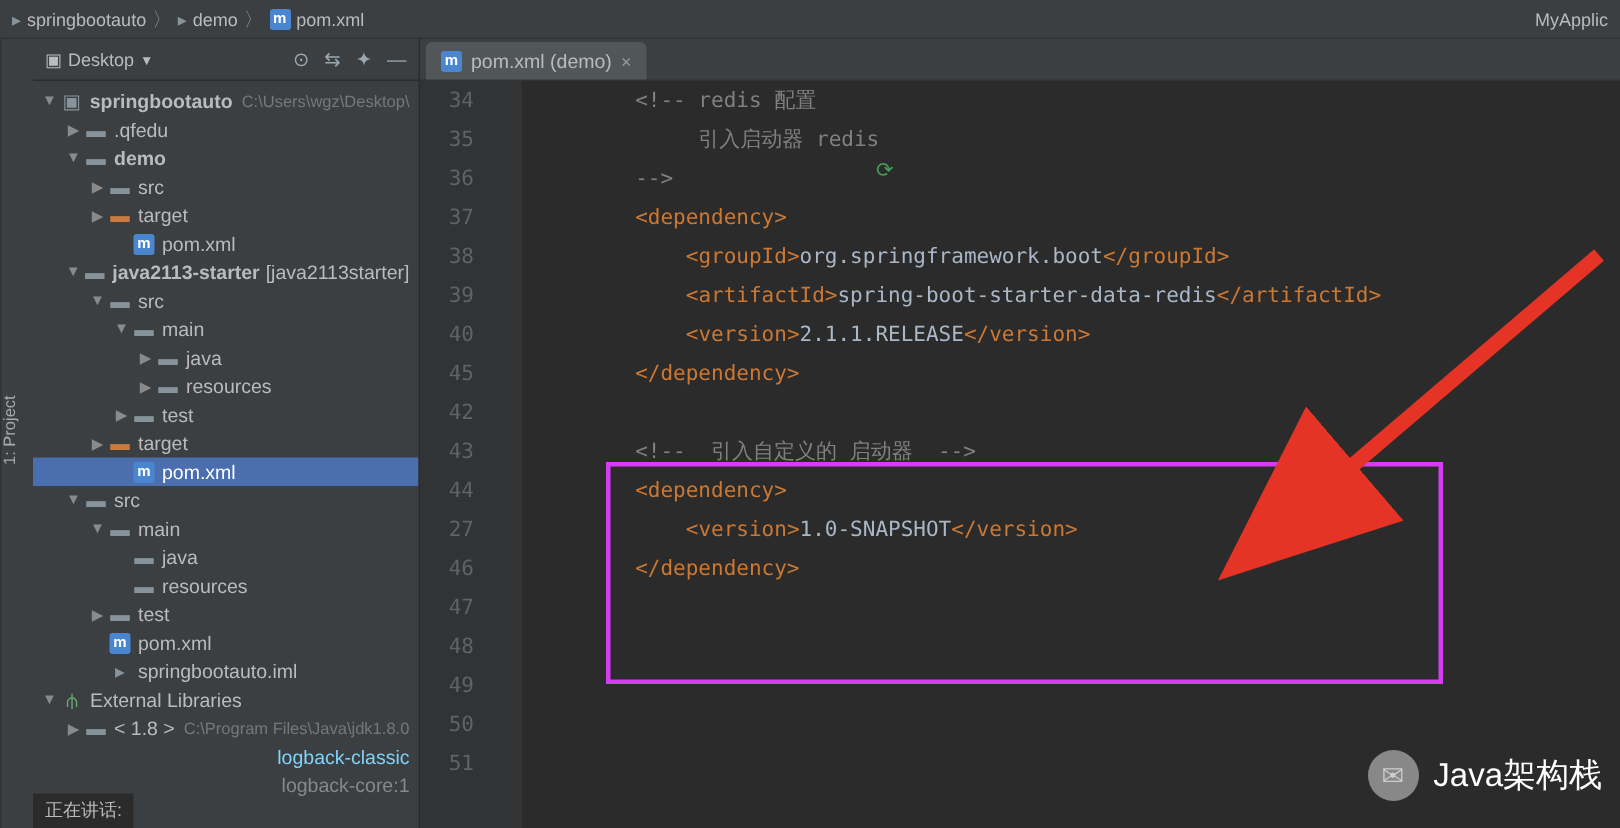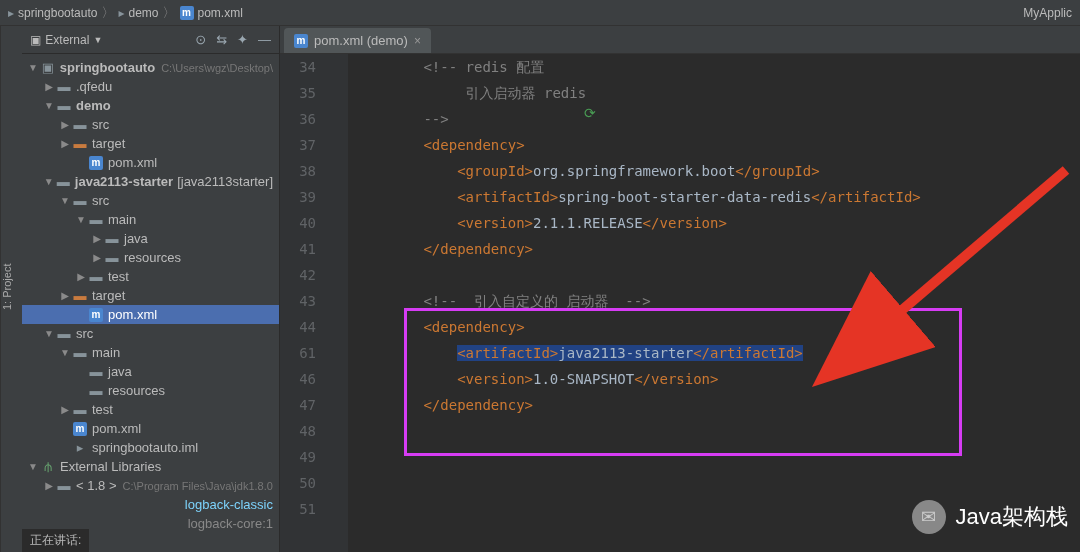--- a/index.html
+++ b/index.html
@@ -210,21 +210,21 @@
   </span>
 </div>
 
 <div class="main">
   <div class="side-gutter">1: Project</div>
 
   <div class="project-panel">
     <div class="panel-header">
       <span class="title">
         <span>▣</span>
-        <span>External</span>
+        <span>Desktop</span>
         <span style="font-size:9px;">▼</span>
       </span>
       <span class="tools">
         <span>⊙</span>
         <span>⇆</span>
         <span>✦</span>
         <span>—</span>
       </span>
     </div>
     <div class="tree">
@@ -378,46 +378,45 @@
     </div>
     <div class="editor">
       <div class="gutter" id="gutter">
           <div class="gline">34</div>
           <div class="gline">35</div>
           <div class="gline">36</div>
           <div class="gline">37</div>
           <div class="gline">38</div>
           <div class="gline">39</div>
           <div class="gline">40</div>
-          <div class="gline">41</div>
+          <div class="gline">45</div>
           <div class="gline">42</div>
           <div class="gline">43</div>
           <div class="gline">44</div>
-          <div class="gline">61</div>
+          <div class="gline">27</div>
           <div class="gline">46</div>
           <div class="gline">47</div>
           <div class="gline">48</div>
           <div class="gline">49</div>
           <div class="gline">50</div>
           <div class="gline">51</div>
         </div>
       <div class="icons-col"></div>
       <div class="code">
         <div class="line"><span class="cmt">        </span><span class="cmt">&lt;!-- redis 配置</span></div>
         <div class="line"><span class="cmt">        </span><span class="cmt">     引入启动器 redis</span></div>
         <div class="line"><span class="cmt">        </span><span class="cmt">--&gt;</span></div>
         <div class="line"><span>        </span><span class="tagc">&lt;dependency&gt;</span></div>
         <div class="line"><span>            </span><span class="tagc">&lt;groupId&gt;</span><span class="txt">org.springframework.boot</span><span class="tagc">&lt;/groupId&gt;</span></div>
         <div class="line"><span>            </span><span class="tagc">&lt;artifactId&gt;</span><span class="txt">spring-boot-starter-data-redis</span><span class="tagc">&lt;/artifactId&gt;</span></div>
         <div class="line"><span>            </span><span class="tagc">&lt;version&gt;</span><span class="txt">2.1.1.RELEASE</span><span class="tagc">&lt;/version&gt;</span></div>
         <div class="line"><span>        </span><span class="tagc">&lt;/dependency&gt;</span></div>
         <div class="line"></div>
         <div class="line"><span class="cmt">        </span><span class="cmt">&lt;!--  引入自定义的 启动器  --&gt;</span></div>
         <div class="line"><span>        </span><span class="tagc">&lt;dependency&gt;</span></div>
-        <div class="line"><span>            </span><span class="tagc sel-artifact">&lt;artifactId&gt;</span><span class="txt sel-artifact">java2113-starter</span><span class="tagc sel-artifact">&lt;/artifactId&gt;</span></div>
         <div class="line"><span>            </span><span class="tagc">&lt;version&gt;</span><span class="txt">1.0-SNAPSHOT</span><span class="tagc">&lt;/version&gt;</span></div>
         <div class="line"><span>        </span><span class="tagc">&lt;/dependency&gt;</span></div>
         <div class="line"></div>
         <div class="line"></div>
       </div>
 
       <div class="highlight-box" style="left:124px; top:254px; width:558px; height:148px;"></div>
 
       <svg class="arrow-svg" width="800" height="520" style="left:0;top:0;">
         <defs>

